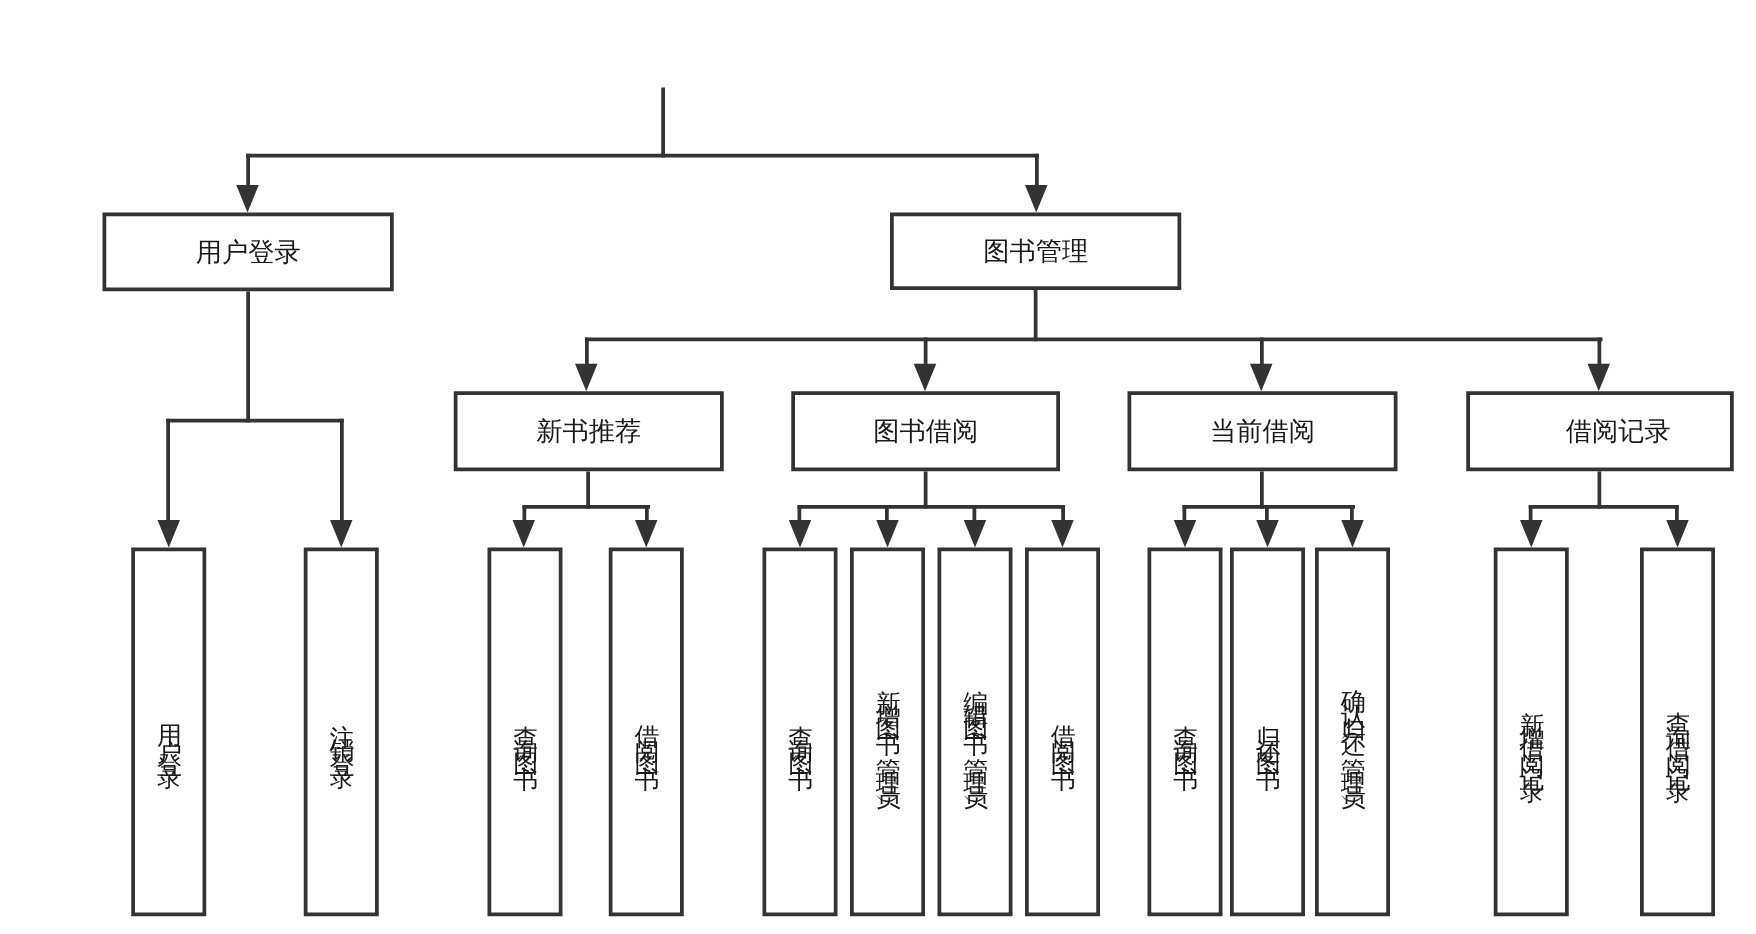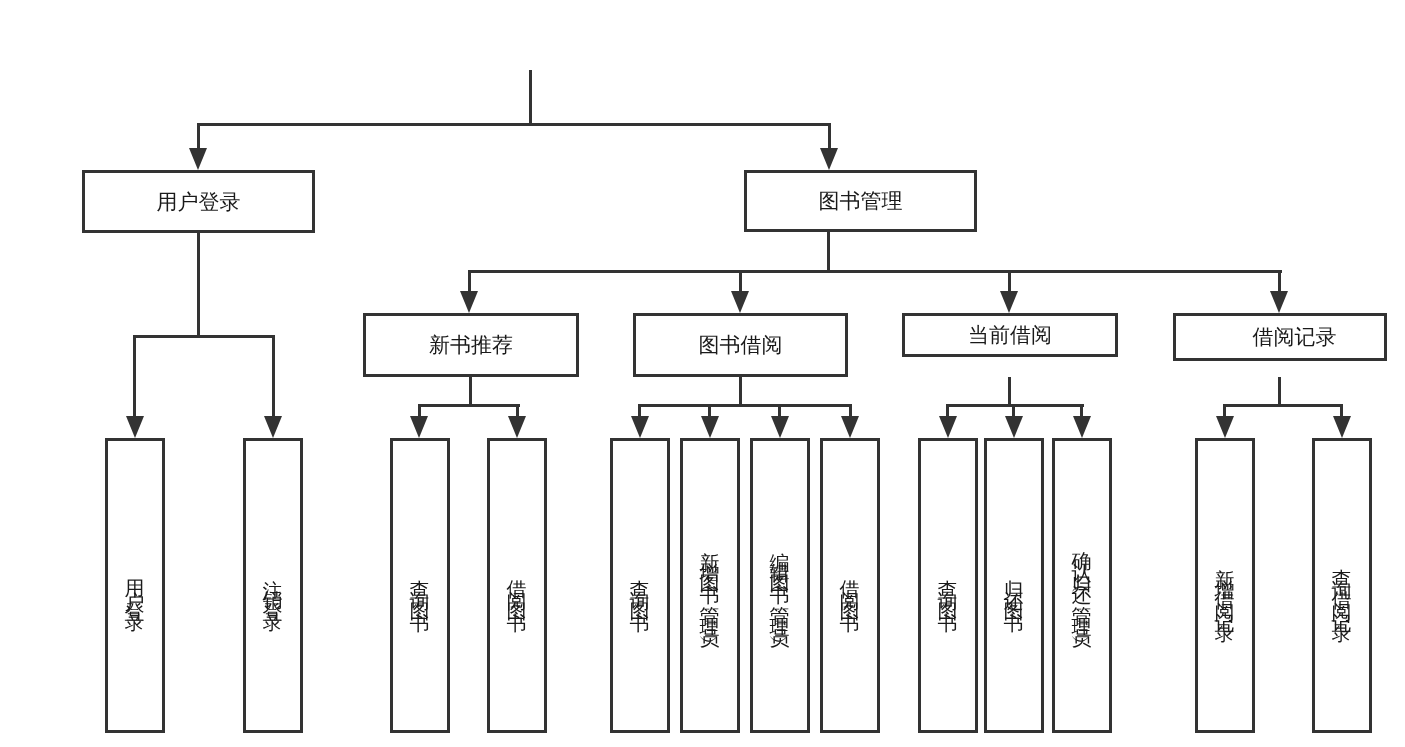--- a/index.html
+++ b/index.html
@@ -60,21 +60,21 @@
   <div class="vline" style="left:529px;top:70px;height:56px;"></div>
   <div class="hline" style="left:197px;top:123px;width:634px;"></div>
   <div class="vline" style="left:197px;top:123px;height:27px;"></div>
   <div class="arrow" style="left:189px;top:148px;"></div>
   <div class="vline" style="left:828px;top:123px;height:27px;"></div>
   <div class="arrow" style="left:820px;top:148px;"></div>
 
   <div class="node" style="left:82px;top:170px;width:233px;height:63px;">
     <span>用户登录</span>
   </div>
-  <div class="node" style="left:712px;top:170px;width:233px;height:62px;margin-left:32px;">
+  <div class="node" style="left:712px;top:170px;width:233px;height:62px;">
     <span>图书管理</span>
   </div>
 
   <div class="vline" style="left:197px;top:233px;height:105px;"></div>
   <div class="hline" style="left:133px;top:335px;width:142px;"></div>
   <div class="vline" style="left:133px;top:335px;height:81px;"></div>
   <div class="arrow" style="left:126px;top:416px;"></div>
   <div class="vline" style="left:272px;top:335px;height:81px;"></div>
   <div class="arrow" style="left:264px;top:416px;"></div>
 
@@ -88,24 +88,24 @@
   <div class="arrow" style="left:1000px;top:291px;"></div>
   <div class="vline" style="left:1278px;top:270px;height:23px;"></div>
   <div class="arrow" style="left:1270px;top:291px;"></div>
 
   <div class="node" style="left:633px;top:313px;width:215px;height:64px;">
     <span>图书借阅</span>
   </div>
   <div class="node" style="left:363px;top:313px;width:216px;height:64px;">
     <span>新书推荐</span>
   </div>
-  <div class="node" style="left:902px;top:313px;width:216px;height:44px;">
+  <div class="node" style="left:902px;top:313px;width:216px;height:64px;">
     <span>当前借阅</span>
   </div>
-  <div class="node" style="left:1173px;top:313px;width:214px;height:48px;padding-left:29px;">
+  <div class="node" style="left:1173px;top:313px;width:214px;height:64px;padding-left:29px;">
     <span>借阅记录</span>
   </div>
 
   <div class="vline" style="left:469px;top:377px;height:30px;"></div>
   <div class="hline" style="left:418px;top:404px;width:102px;"></div>
   <div class="vline" style="left:418px;top:404px;height:14px;"></div>
   <div class="arrow" style="left:410px;top:416px;"></div>
   <div class="vline" style="left:516px;top:404px;height:14px;"></div>
   <div class="arrow" style="left:508px;top:416px;"></div>
 

